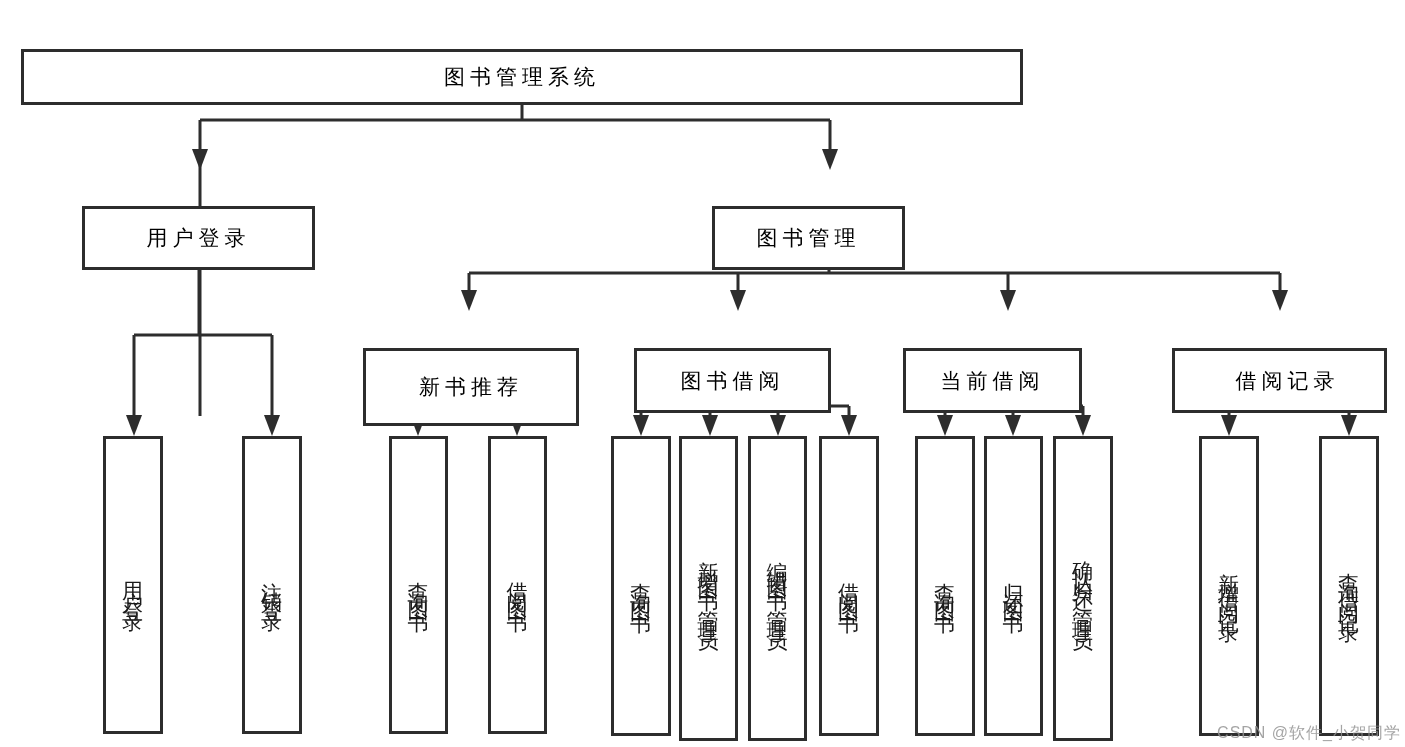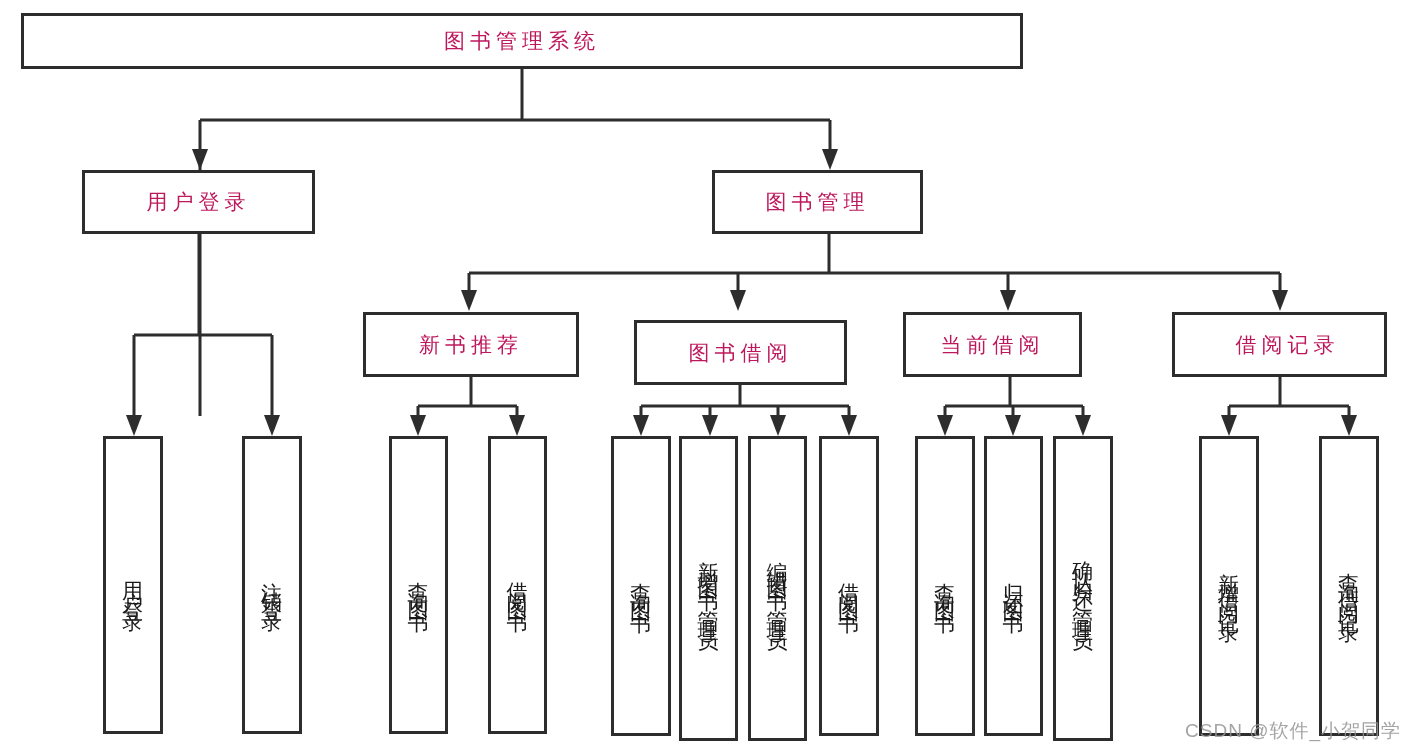--- a/index.html
+++ b/index.html
@@ -22,25 +22,26 @@
     z-index: 1;
   }
   .box {
     position: absolute;
     box-sizing: border-box;
     background: #ffffff;
     border: 3px solid #2d2d2d;
     display: flex;
     align-items: center;
     justify-content: center;
-    color: #be185d;
+    color: #000000;
     font-size: 21px;
     letter-spacing: 5px;
     z-index: 2;
     white-space: nowrap;
+    margin-top: 36px;
   }
   .vbox {
     position: absolute;
     box-sizing: border-box;
     background: #ffffff;
     border: 3px solid #2d2d2d;
     writing-mode: vertical-rl;
     text-orientation: mixed;
     display: flex;
     align-items: center;
@@ -48,21 +49,21 @@
     color: #1a1a1a;
     font-size: 21px;
     letter-spacing: 10px;
     z-index: 2;
     line-height: 1;
   }
   .watermark {
     position: absolute;
     right: 4px;
     bottom: 3px;
-    font-size: 19px;
+    font-size: 16px;
     color: rgba(148, 148, 148, 0.85);
     letter-spacing: 1px;
     z-index: 3;
     white-space: nowrap;
   }
 </style>
 </head>
 <body>
 
 <div id="stage">
@@ -96,24 +97,24 @@
       <polygon points="1005,415 1021,415 1013,436"></polygon>
       <polygon points="1075,415 1091,415 1083,436"></polygon>
       <polygon points="1221,415 1237,415 1229,436"></polygon>
       <polygon points="1341,415 1357,415 1349,436"></polygon>
     </g>
   </svg>
 
   <div class="box" style="left:21px; top:13px; width:1002px; height:56px;">图书管理系统</div>
 
   <div class="box" style="left:82px; top:170px; width:233px; height:64px;">用户登录</div>
-  <div class="box" style="left:712px; top:170px; width:211px; height:64px;">图书管理</div>
+  <div class="box" style="left:712px; top:170px; width:193px; height:64px;">图书管理</div>
 
-  <div class="box" style="left:363px; top:312px; width:216px; height:65px;">新书推荐</div>
-  <div class="box" style="left:634px; top:320px; width:213px; height:65px;">图书借阅</div>
+  <div class="box" style="left:363px; top:312px; width:216px; height:78px;">新书推荐</div>
+  <div class="box" style="left:634px; top:312px; width:197px; height:65px;">图书借阅</div>
   <div class="box" style="left:903px; top:312px; width:179px; height:65px;">当前借阅</div>
   <div class="box" style="left:1172px; top:312px; width:215px; height:65px;padding-left:16px;">借阅记录</div>
 
   <div class="vbox" style="left:103px; top:436px; width:60px; height:298px;">用户登录</div>
   <div class="vbox" style="left:242px; top:436px; width:60px; height:298px;">注销登录</div>
 
   <div class="vbox" style="left:389px; top:436px; width:59px; height:298px;">查询图书</div>
   <div class="vbox" style="left:488px; top:436px; width:59px; height:298px;">借阅图书</div>
 
   <div class="vbox" style="left:611px; top:436px; width:60px; height:300px;">查询图书</div>

